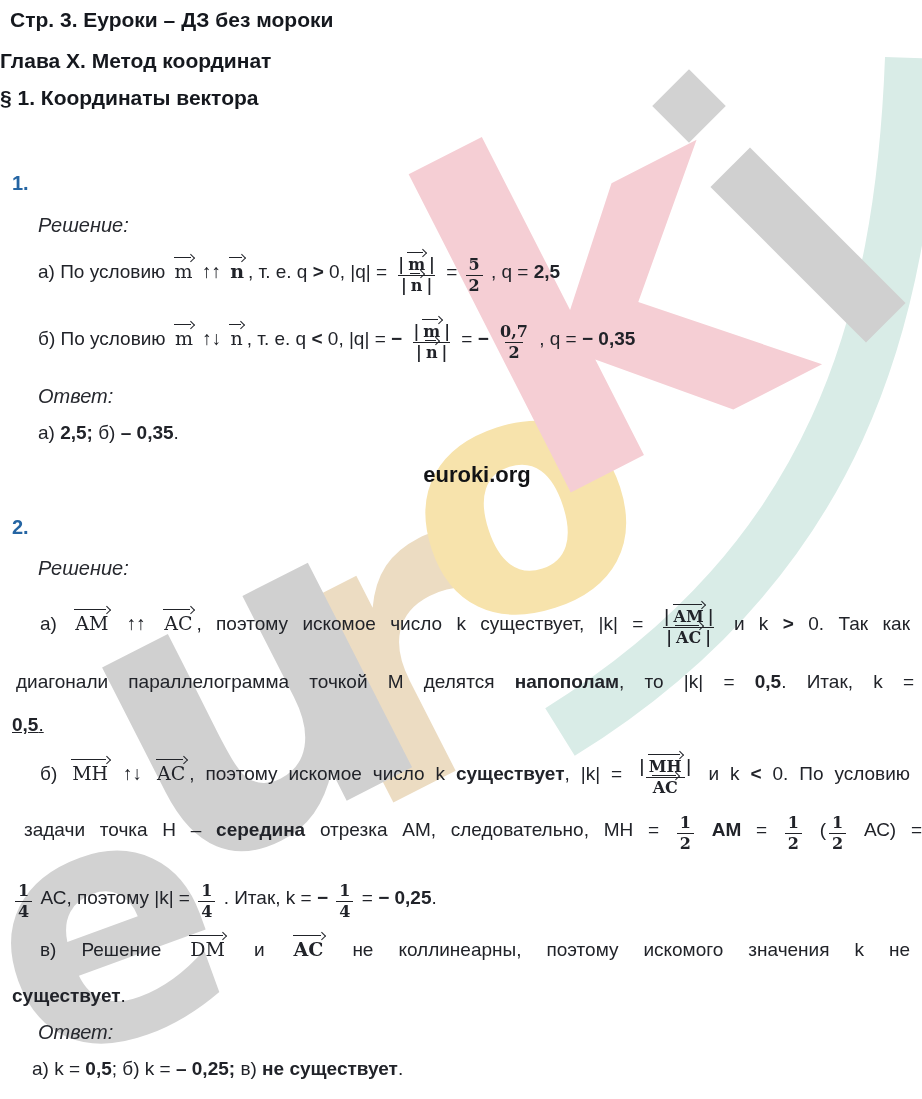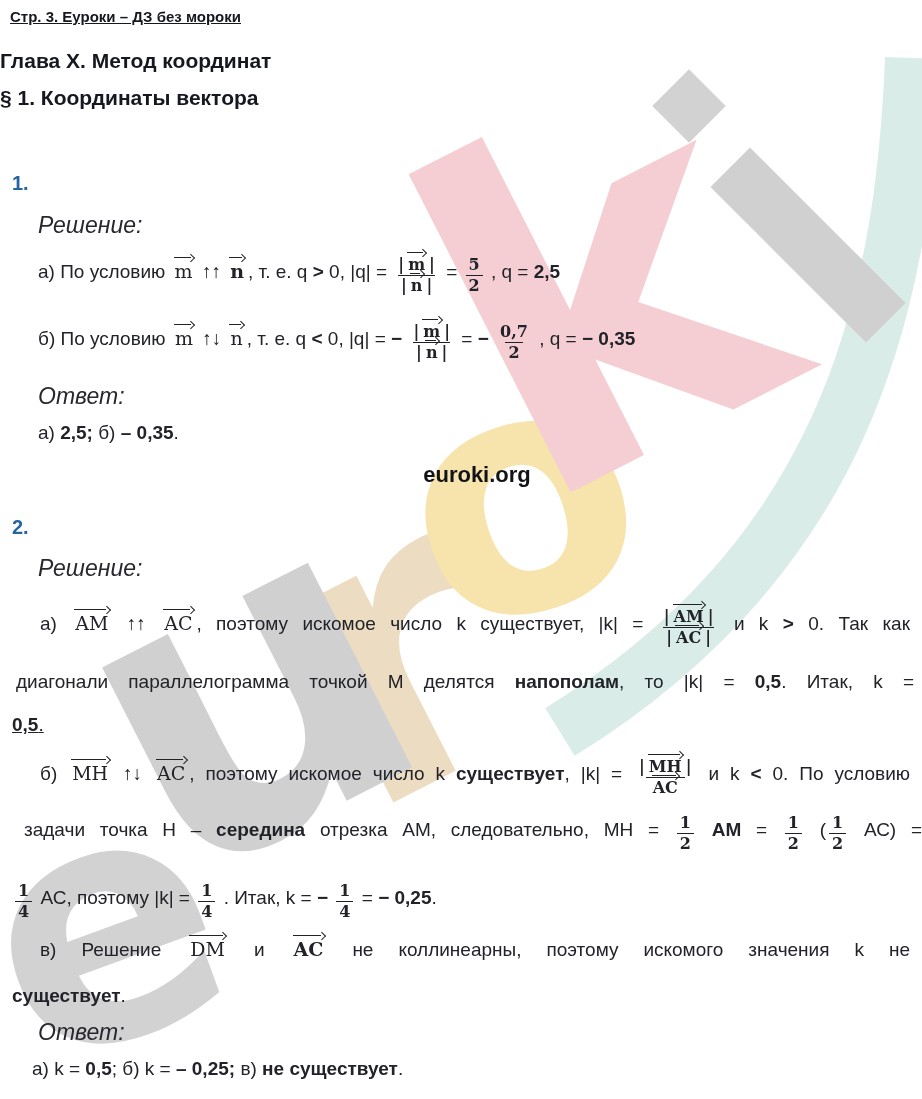--- a/index.html
+++ b/index.html
@@ -15,29 +15,29 @@
   .wm-k{left:445px;top:60px;font-size:470px;color:#f5ced4;transform:rotate(-27deg);}
   .wm-i-stem{position:absolute;left:780px;top:135px;width:56px;height:220px;background:#d0d0d0;transform:rotate(-45deg);}
   .wm-diamond{position:absolute;left:663px;top:80px;width:52px;height:52px;background:#d2d2d2;transform:rotate(45deg);}
   .wm-swoosh{position:absolute;left:0;top:0;}
   
   .content{position:absolute;inset:0;z-index:1;}
   .line{position:absolute;font-size:19px;line-height:26px;white-space:nowrap;color:#212329;}
   .tall{line-height:52px;}
   .just{white-space:normal;text-align:justify;text-align-last:justify;}
   .b{font-weight:700;}
-  .h-top{position:absolute;left:10px;top:8px;font-size:15px;font-weight:700;color:#15181e;text-decoration:underline;}
+  .h-top{position:absolute;left:10px;top:8px;font-size:21px;font-weight:700;color:#15181e;}
   .h-center{position:absolute;left:0;width:100%;font-size:21px;font-weight:700;color:#15181e;}
   .h-chapter{top:49px;}
   .h-section{top:86px;}
   .site{position:absolute;left:0;width:100%;box-sizing:border-box;padding-left:32px;top:462px;
         text-align:center;font-size:22px;font-weight:700;color:#121316;}
   .num-badge{color:#2565a3;font-weight:700;font-size:20px;}
   .p1num{left:12px;top:170px;}  .p2num{left:12px;top:514px;}
-  .label-italic{font-style:italic;font-size:23px;color:#26282e;}
+  .label-italic{font-style:italic;font-size:20px;color:#26282e;}
   .p1sol{left:38px;top:212px;}  .p1ansl{left:38px;top:383px;}
   .p2sol{left:38px;top:555px;}  .p2ansl{left:38px;top:1019px;}
   .p1fa{left:38px;top:245px;}   .p1fb{left:38px;top:312px;}
   .p1ans{left:38px;top:420px;}
   .p2a1{left:40px;top:597px;width:870px;}
   .p2a2{left:16px;top:669px;width:898px;}
   .p2a3{left:12px;top:712px;text-decoration:underline;}
   .p2b1{left:40px;top:747px;width:870px;}
   .p2b2{left:24px;top:804px;width:898px;}
   .p2b3{left:12px;top:872px;}

